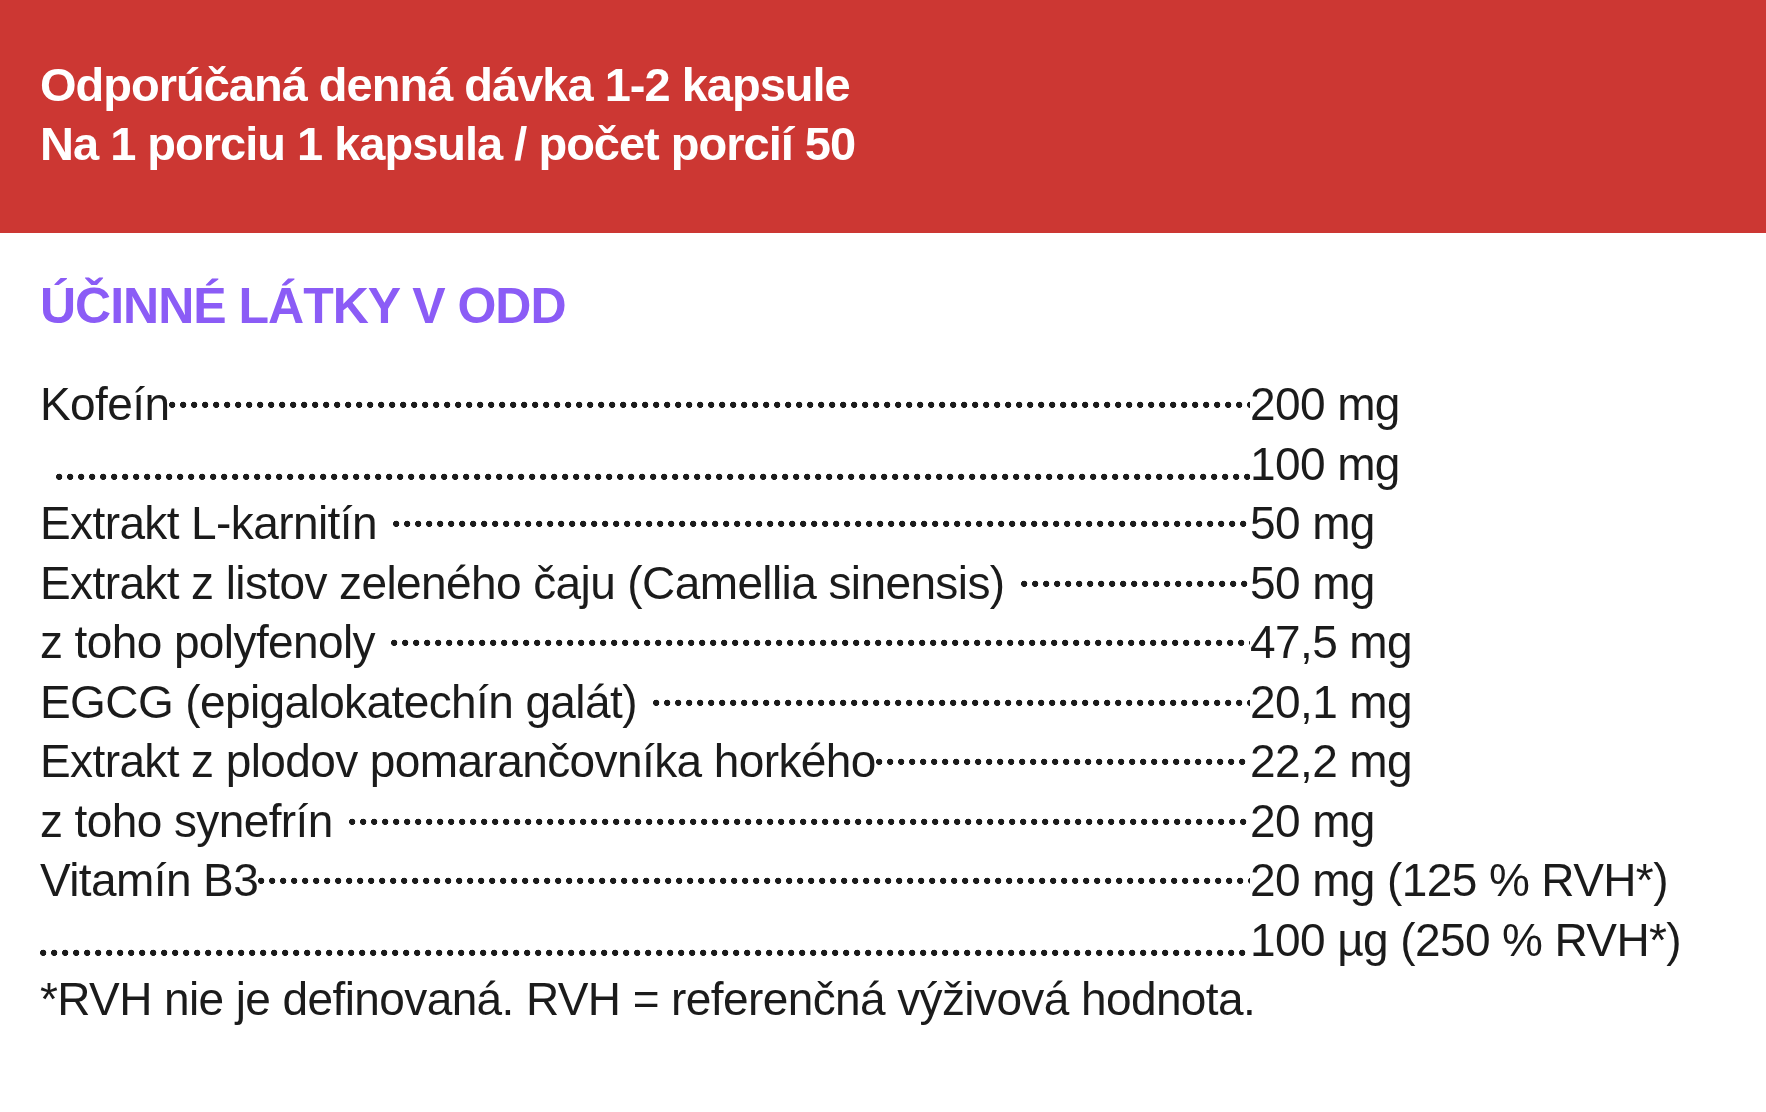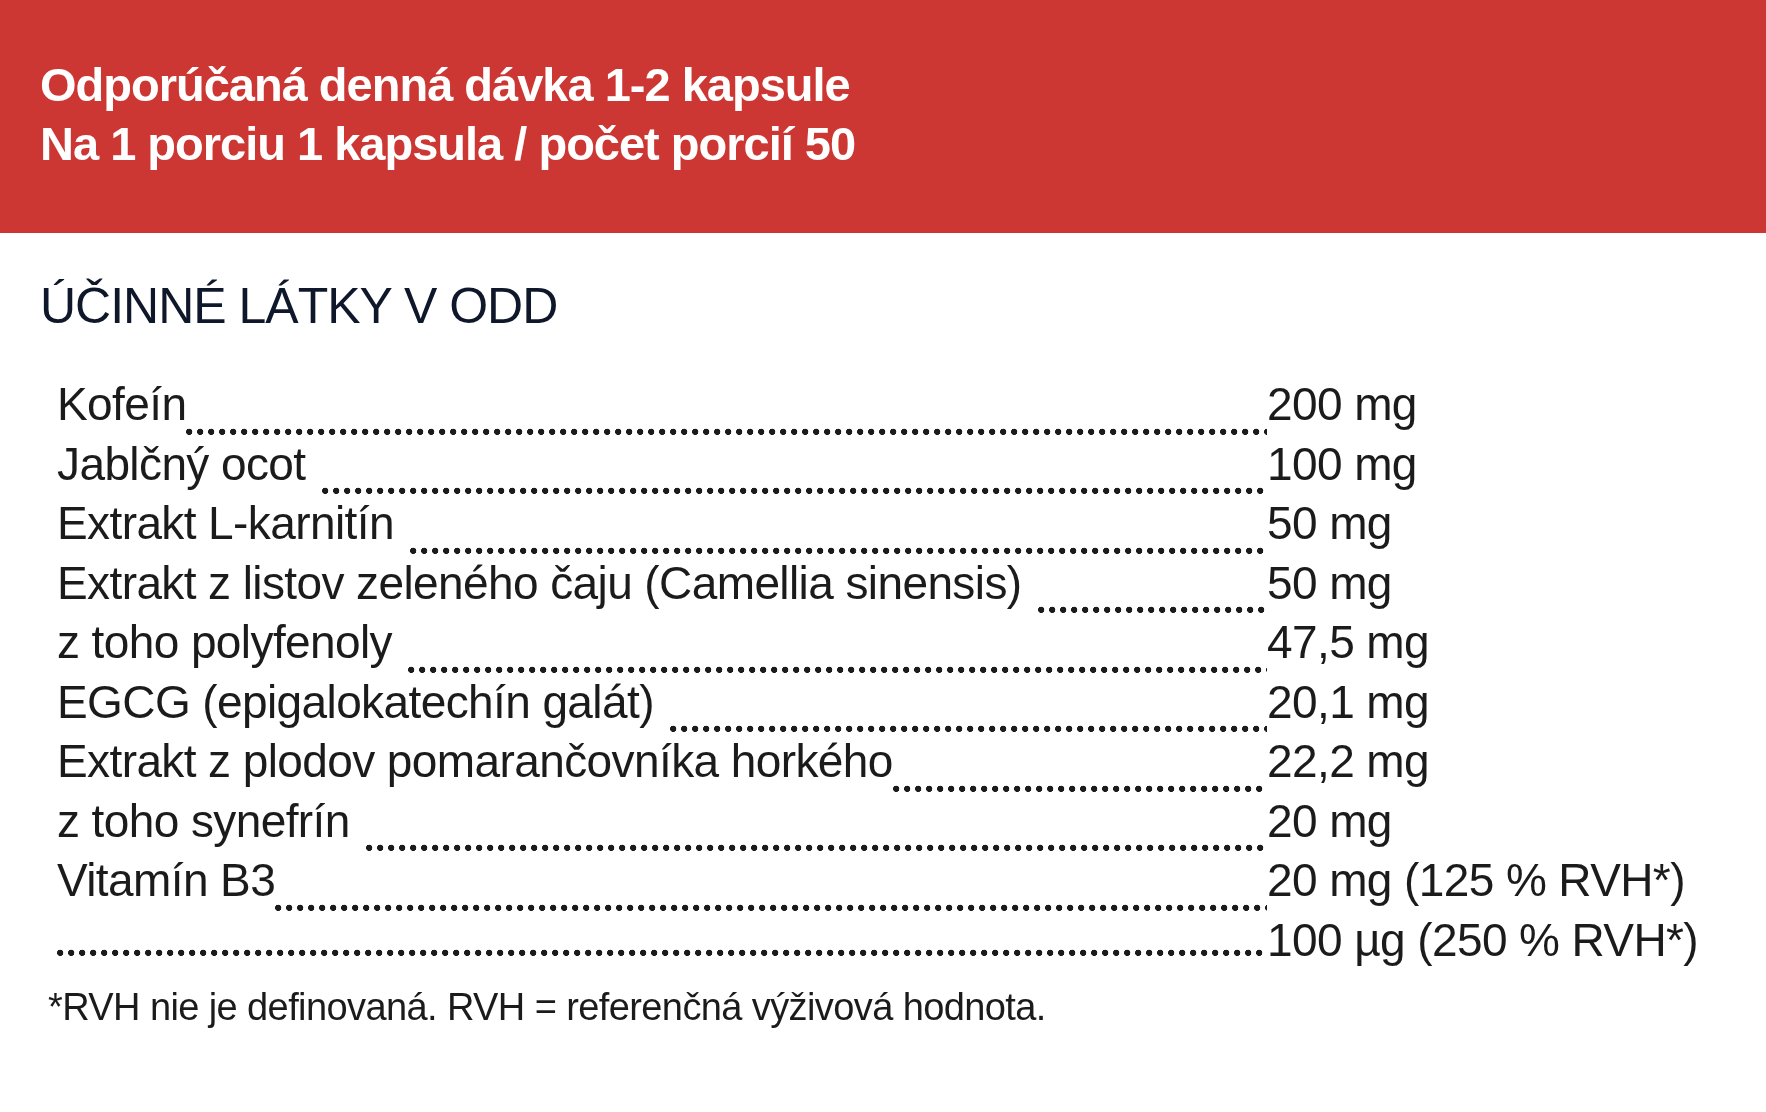--- a/index.html
+++ b/index.html
@@ -35,44 +35,43 @@
     letter-spacing: -1px;
   }
   
   .content {
     box-sizing: border-box;
     padding: 0 36px 0 40px;
   }
   .section-title {
     margin: 46px 0 0 0;
     font-size: 50px;
-    font-weight: 400;
+    font-weight: 700;
     line-height: 54px;
     letter-spacing: -1px;
-    color: #0f172a;
+    color: #8b5cf6;
   }
   .rows {
     margin-top: 42px;
   }
   .row {
     display: flex;
     align-items: baseline;
     font-size: 46px;
     line-height: 59.5px;
     letter-spacing: -0.6px;
     white-space: pre;
   }
   .lead {
     flex: 0 0 auto;
     width: 1210px;
     display: flex;
-    align-items: flex-end;
+    align-items: center;
     overflow: hidden;
     min-width: 0;
-    margin-left: 17px;
   }
   .label {
     flex: 0 0 auto;
   }
   .dots {
     flex: 1 1 auto;
     min-width: 0;
     height: 7px;
     background-image: radial-gradient(circle at 3.2px 3.8px, #1b1b1b 2.9px, transparent 3.4px);
     background-size: 11px 7px;
@@ -80,22 +79,22 @@
     background-position: left bottom;
   }
   .dots.gapped {
     margin-left: 16px;
   }
   .value {
     flex: 0 0 auto;
     white-space: pre;
   }
   .footnote {
-    margin: 8px;
-    font-size: 38px;
+    margin: 0;
+    font-size: 46px;
     line-height: 59.5px;
     letter-spacing: -0.6px;
   }
 </style>
 </head>
 <body>
 
 <div class="page">
 
   <header class="banner">
@@ -110,21 +109,20 @@
   <div class="row">
     <span class="lead">
       <span class="label">Kofeín</span>
       <span class="dots"></span>
     </span>
     <span class="value">200 mg</span>
   </div>
 
   <div class="row">
     <span class="lead">
-      <span class="label">Jablčný ocot</span>
       <span class="dots gapped"></span>
     </span>
     <span class="value">100 mg</span>
   </div>
 
 
   <div class="row">
     <span class="lead">
       <span class="label">Extrakt L-karnitín</span>
       <span class="dots gapped"></span>

